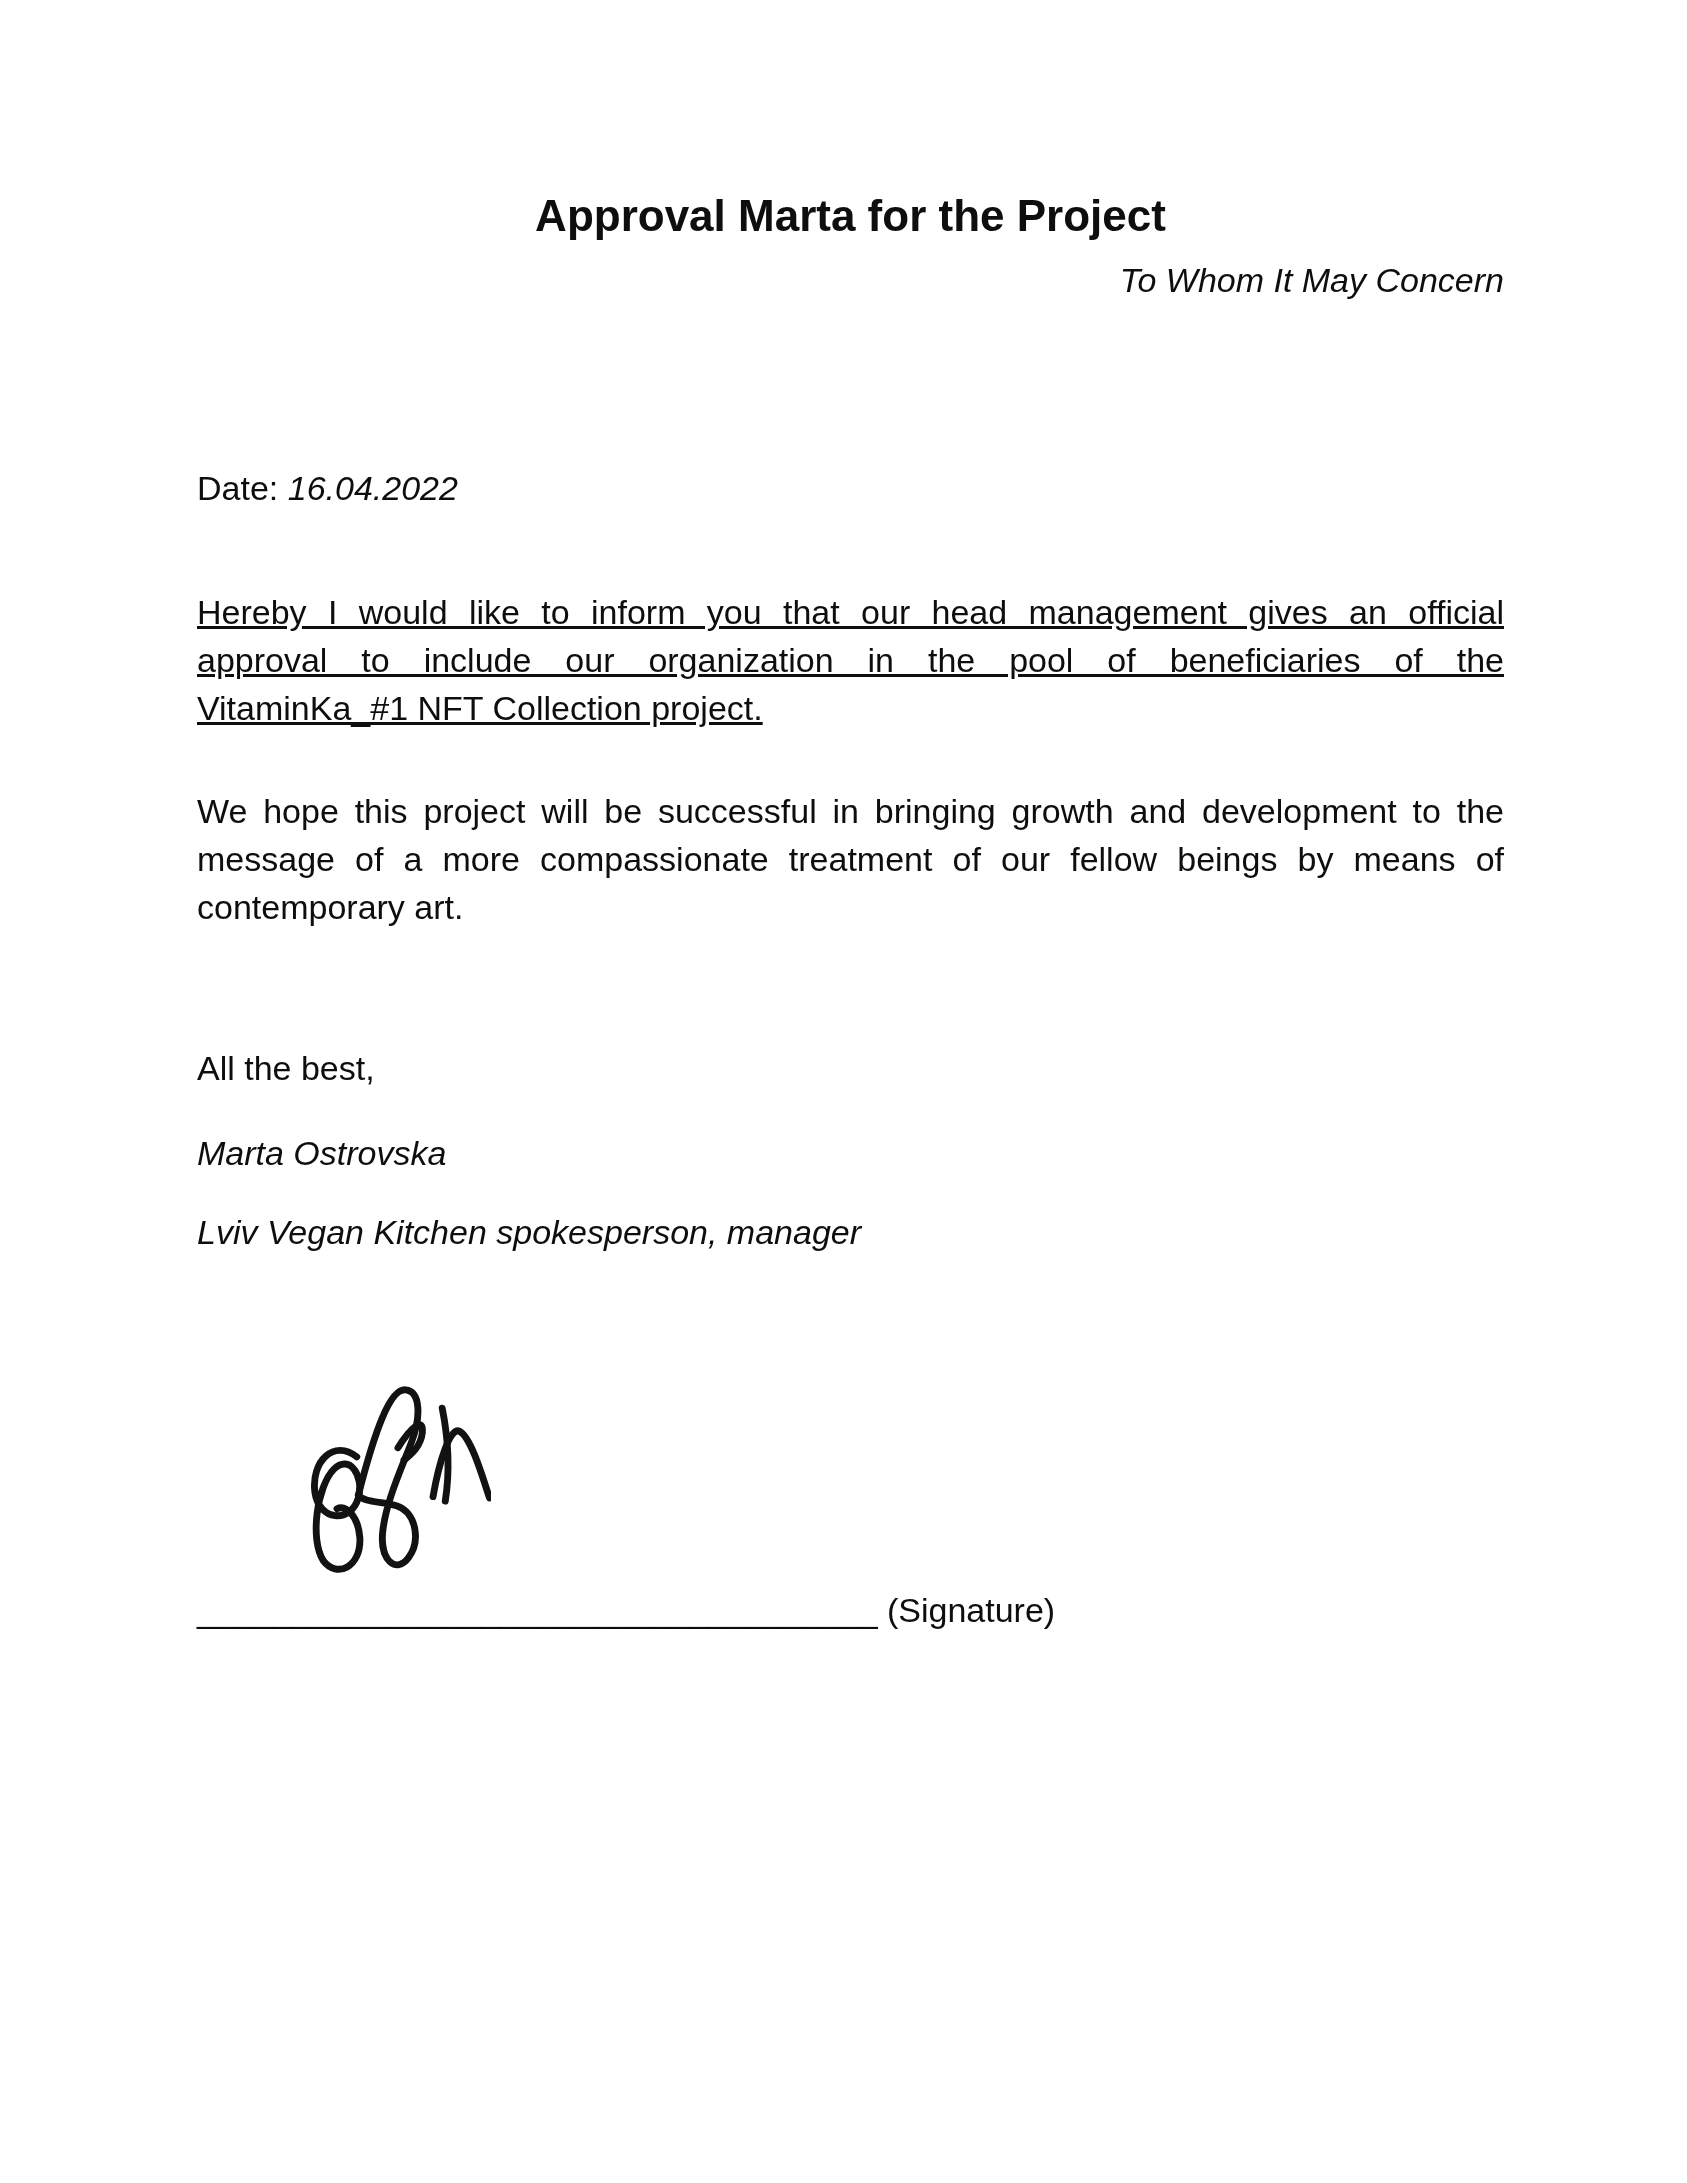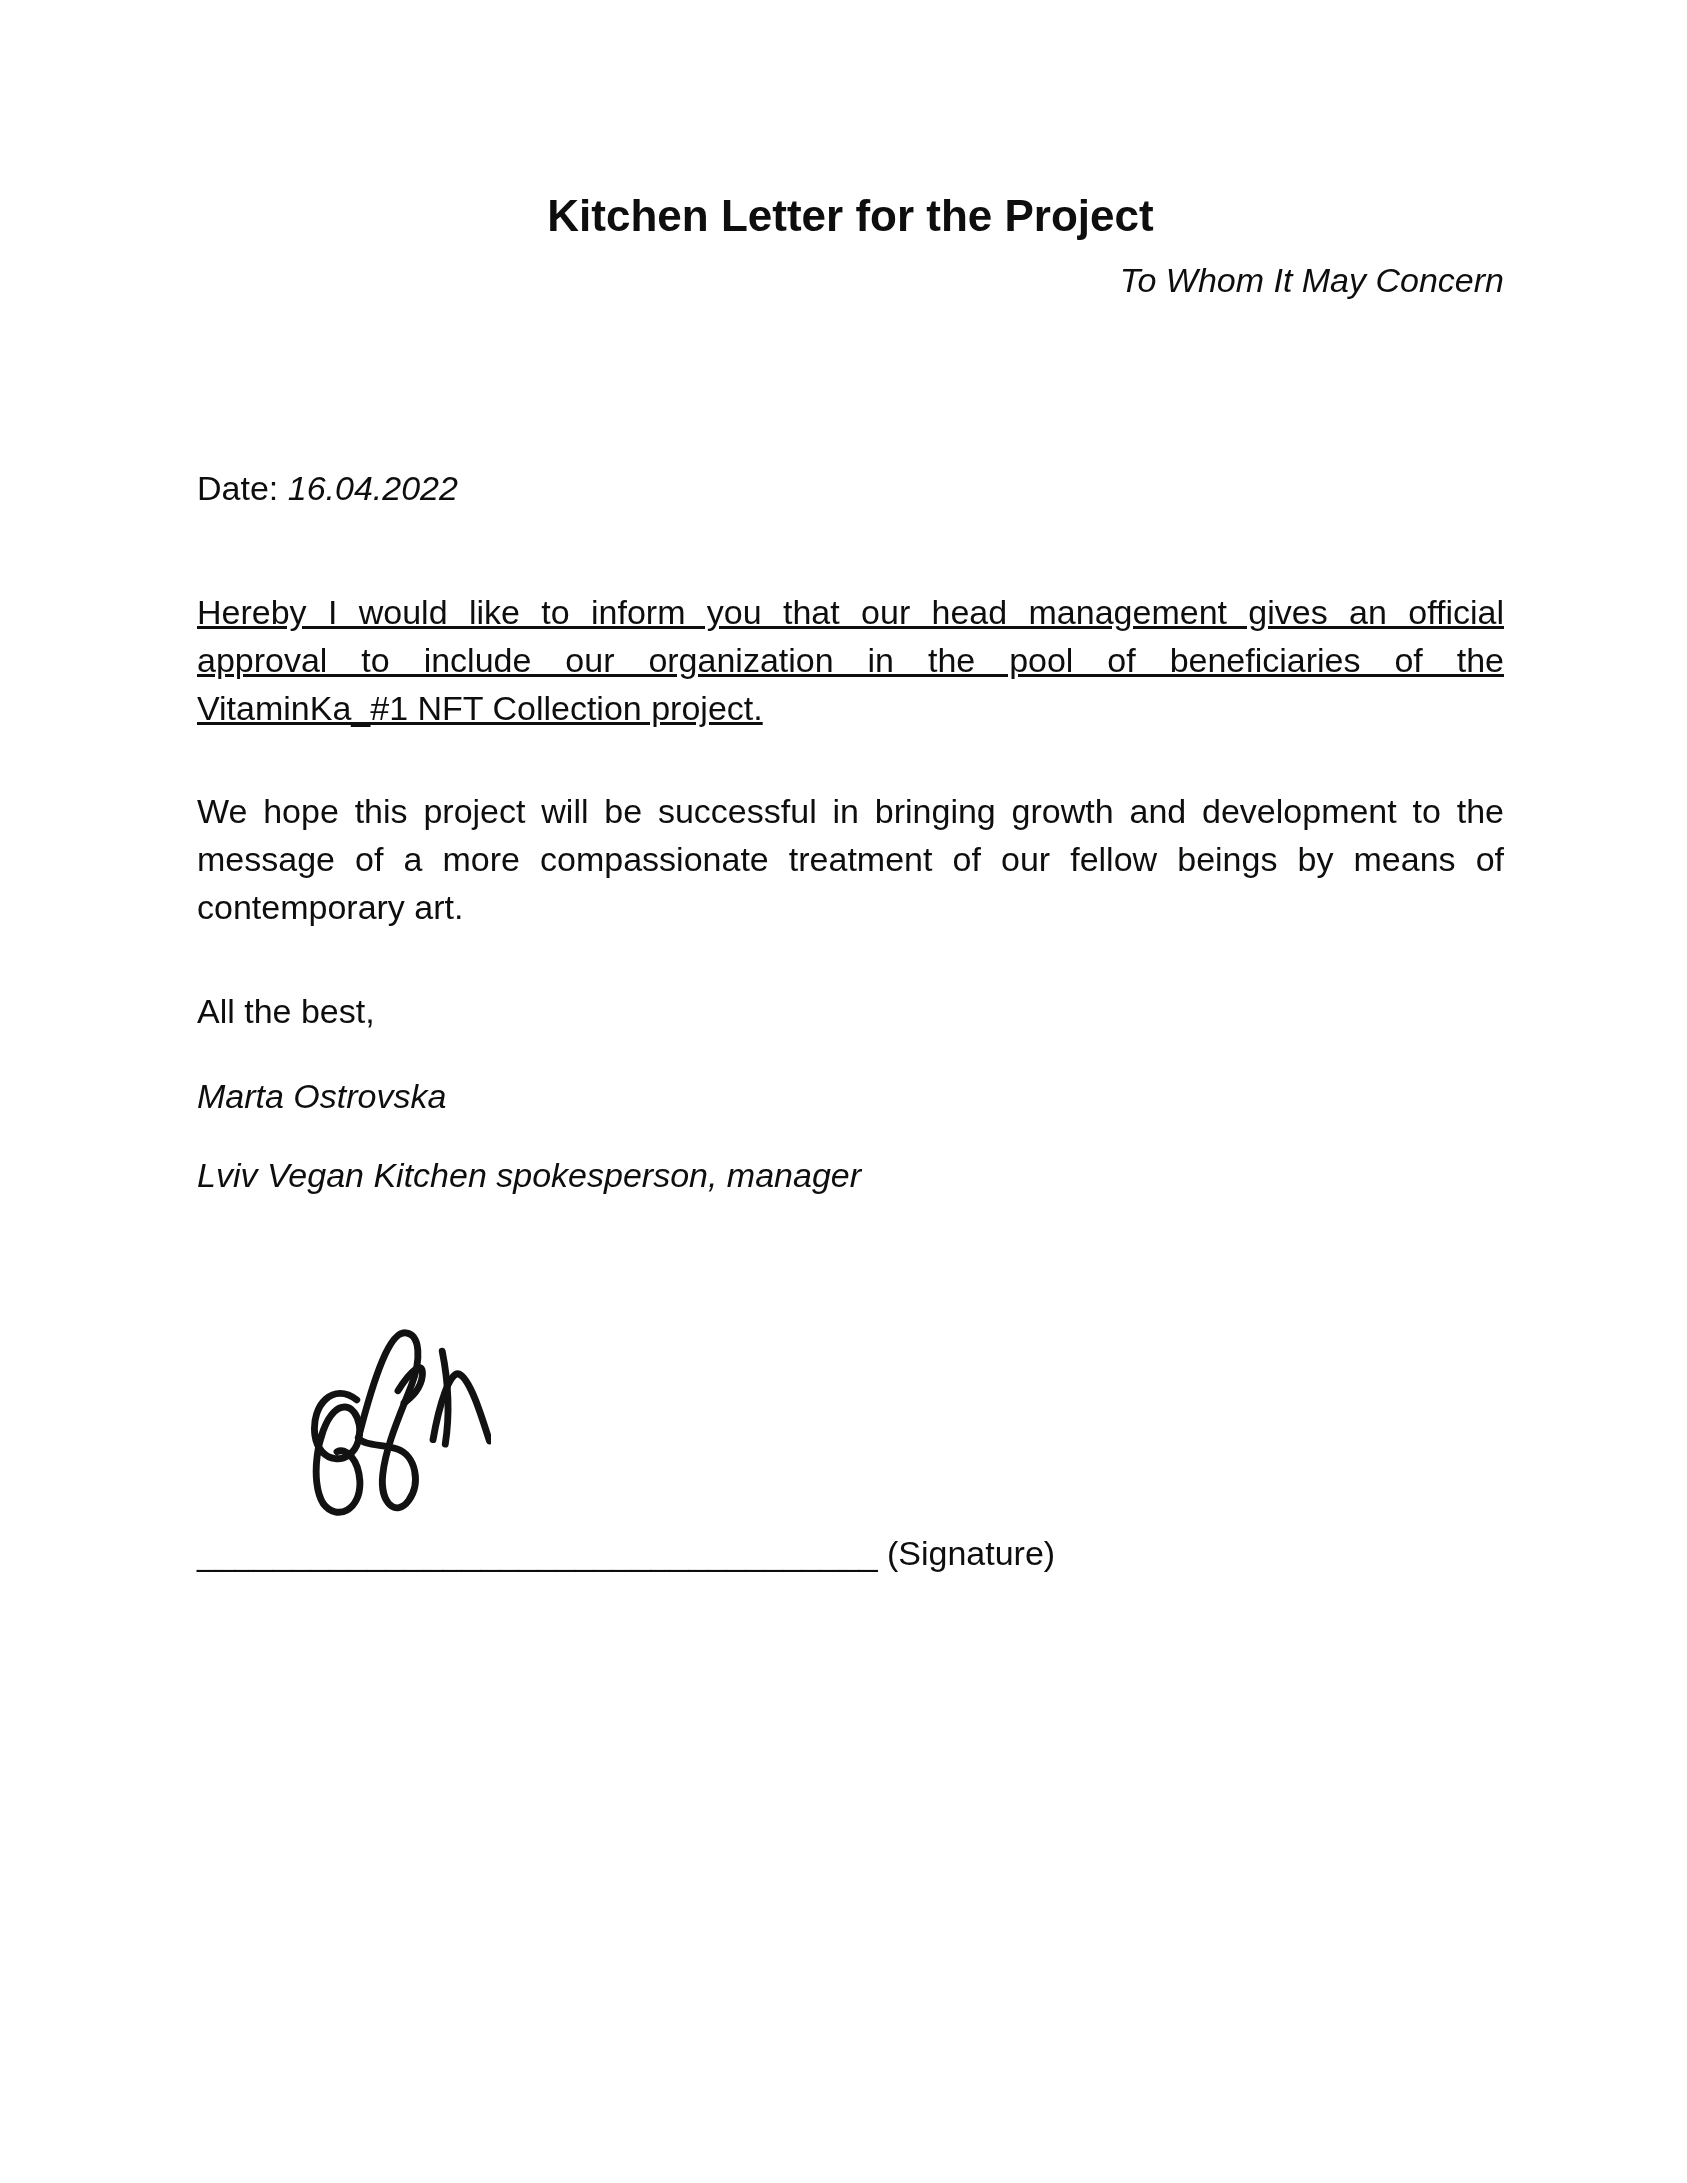--- a/index.html
+++ b/index.html
@@ -30,39 +30,39 @@
     text-align: right;
   }
   .date-line { margin-top: 160px; }
   .date-value { font-style: italic; text-align: center; }
   .para-1 { margin-top: 76px; text-decoration: underline; }
   .para-2 { margin-top: 55px; }
   .jline {
     text-align: justify;
     text-align-last: justify;
   }
-  .closing { margin-top: 56px; }
+  .closing { margin-top: 113px; }
   .signer-name { margin-top: 37px; font-style: italic; }
   .signer-role { margin-top: 30.5px; font-style: italic; }
   .signature-scribble {
     display: block;
     margin-top: 126px;
     margin-left: 111px;
     width: 183px;
     height: 191px;
   }
   .sig-row { margin-top: 13.7px; white-space: nowrap; }
   .sig-label { margin-left: 9.2px; }
 </style>
 </head>
 <body>
 
 <div class="page">
 
-  <h1 class="doc-title">Kitchen Letter for the Project</h1>
+  <h1 class="doc-title">Approval Marta for the Project</h1>
   <div class="doc-subtitle">To Whom It May Concern</div>
 
   <div class="date-line">
     <span>Date:</span>
     <span class="date-value">16.04.2022</span>
   </div>
 
   <div class="para-1">
     <div class="jline">Hereby I would like to inform you that our head management gives an official</div>
     <div class="jline">approval to include our organization in the pool of beneficiaries of the</div>

